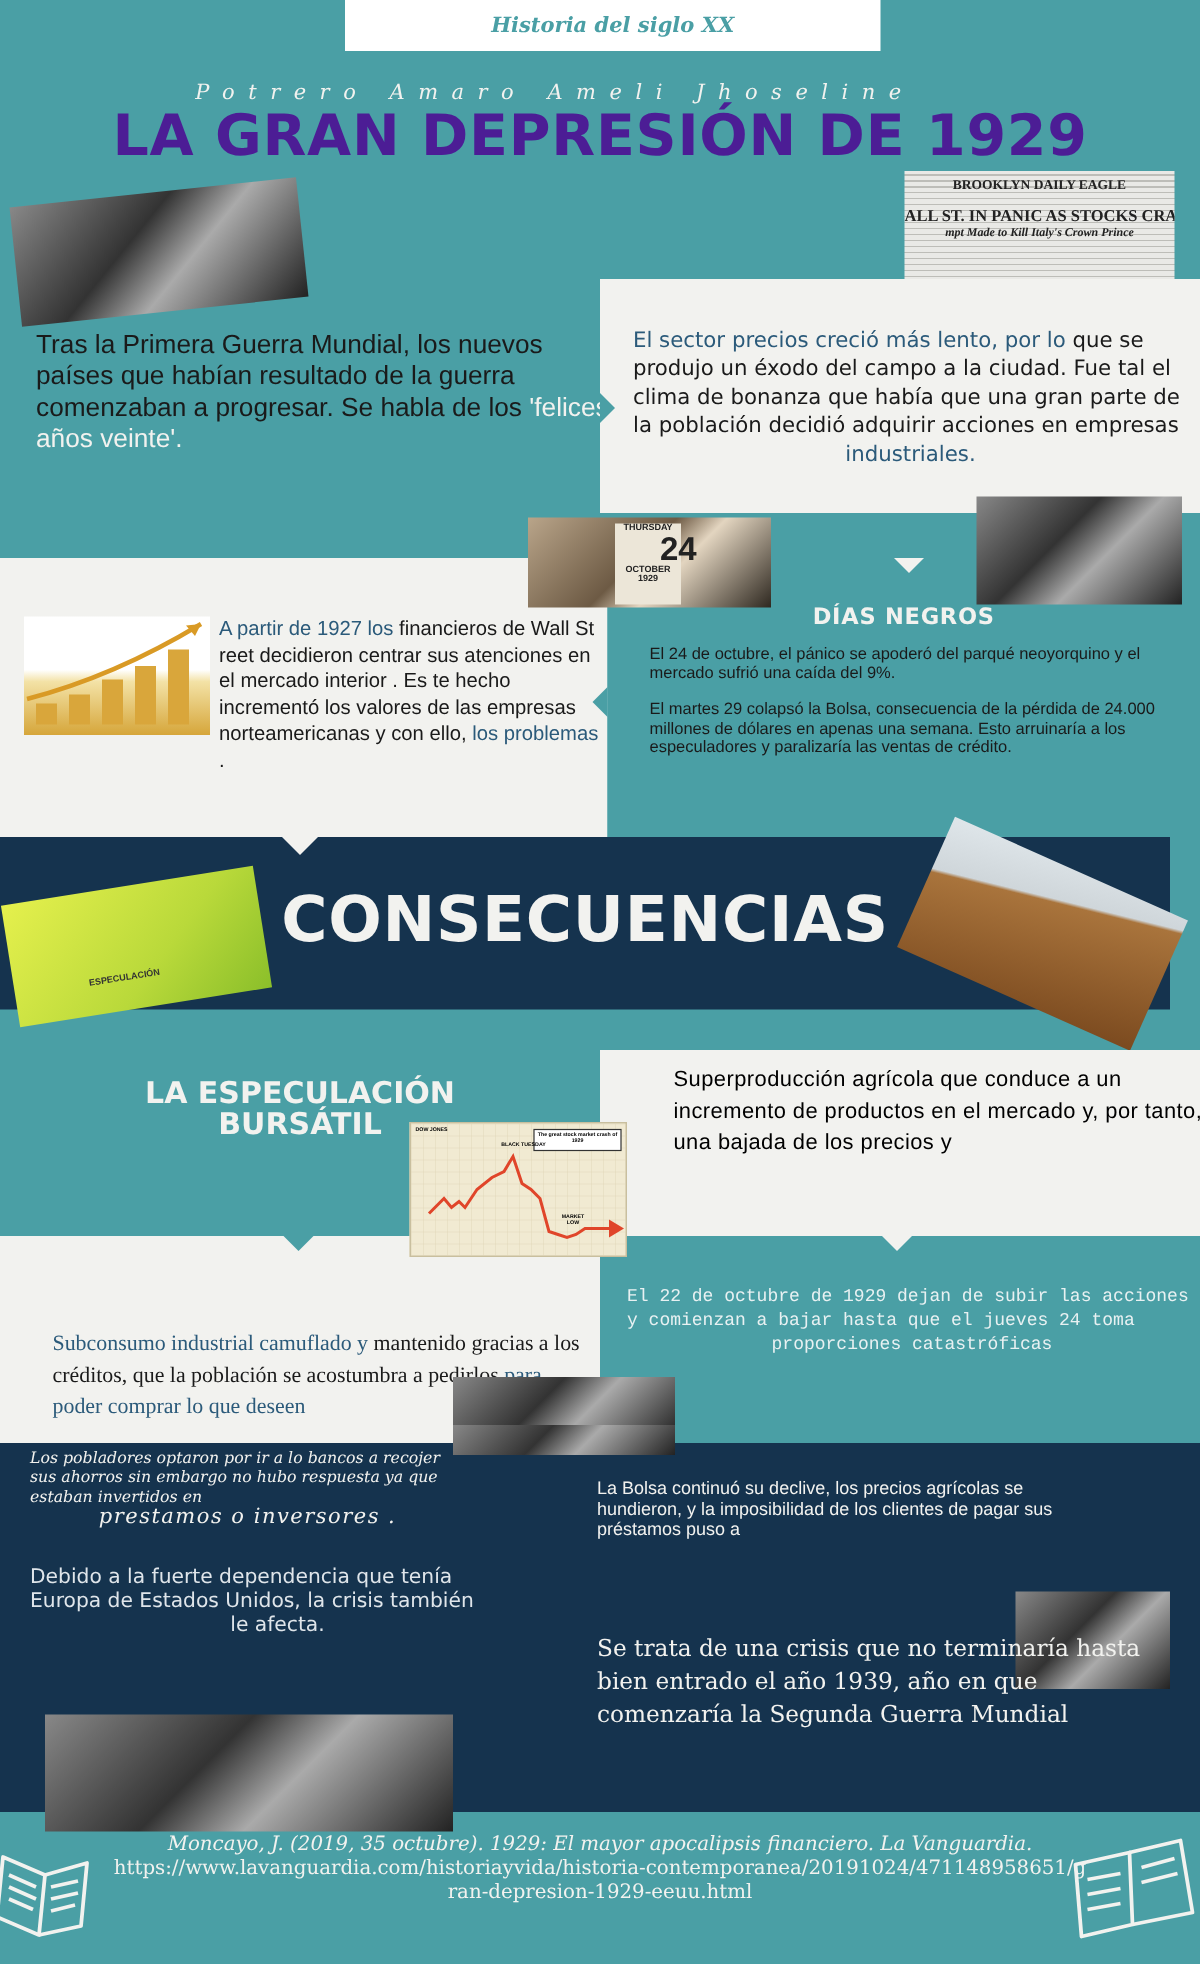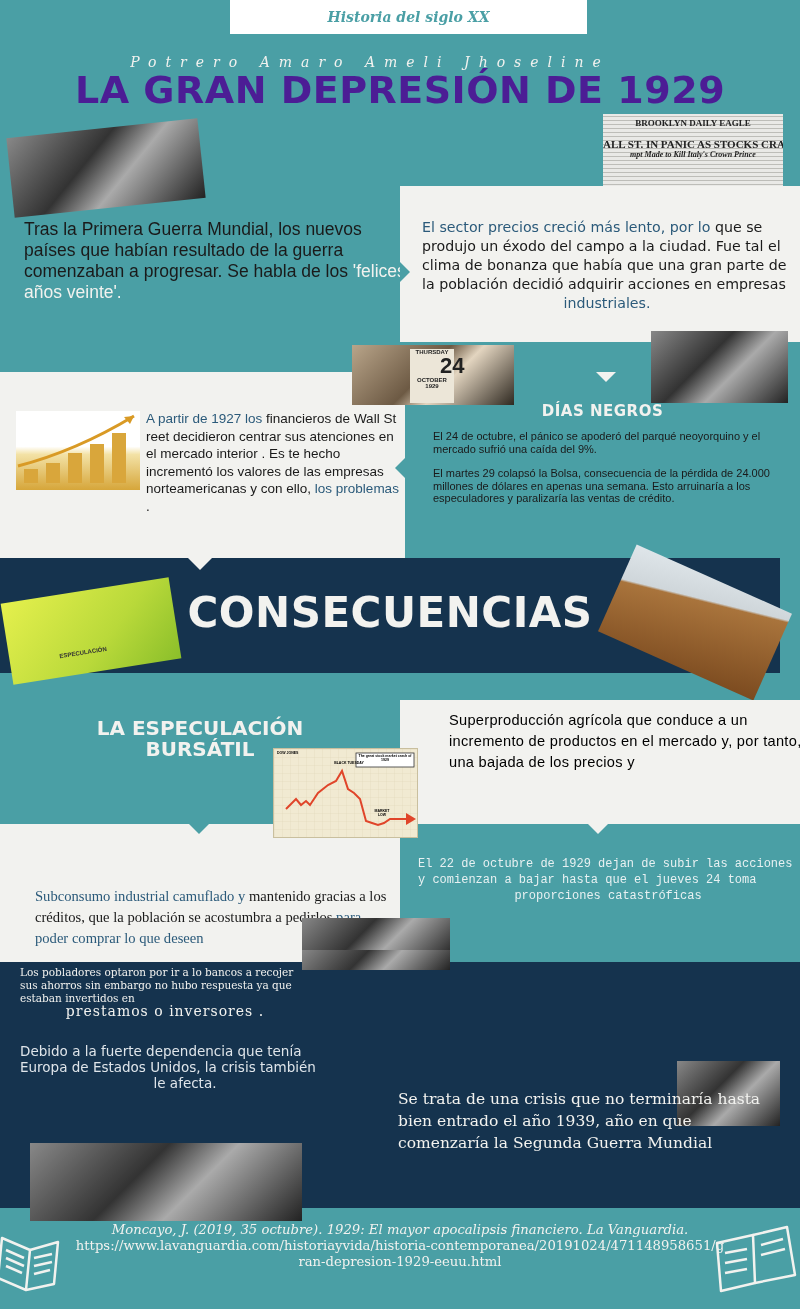--- a/index.html
+++ b/index.html
@@ -48,21 +48,21 @@
 
   .espec-title { left: 40px; top: 718px; width: 320px; text-align: center; color: #f2f2ef;
     font-family: "DejaVu Sans", sans-serif; font-weight: bold; font-size: 20px; line-height: 21px; }
   .superprod-box { left: 400px; top: 700px; width: 400px; height: 124px; }
   .superprod-text { left: 449px; top: 710px; width: 360px; font-family: Liberation Sans, sans-serif; font-size: 14.6px; line-height: 21px; color: #000000; letter-spacing: 0.3px; }
   .subcon-box { left: 0; top: 824px; width: 400px; height: 138px; }
   .subcon-text { left: 35px; top: 838px; width: 360px; font-family: Liberation Serif, serif; font-size: 14.6px; line-height: 21px; color: #1a1a1a; margin-top: 48px; }
   .oct22-text { left: 418px; top: 856px; width: 380px; font-family: "Liberation Mono", monospace; font-size: 12px; line-height: 16px; color: #e8f1f2; }
 
   .navy-section { left: 0; top: 962px; width: 800px; height: 246px; }
-  .pobl-text { left: 20px; top: 966px; width: 290px; font-family: "DejaVu Serif", serif; font-size: 10.5px; line-height: 13px; color: #f2f2ef; }
+  .pobl-text { left: 20px; top: 966px; width: 290px; font-family: "DejaVu Serif", serif; font-size: 10.5px; line-height: 13px; color: #f2f2ef; font-style: italic; }
   .pobl-em { display: block; text-align: center; font-size: 14px; letter-spacing: 1px; }
   .debido-text { left: 20px; top: 1043px; width: 330px; font-family: "DejaVu Sans", sans-serif; font-size: 13.5px; line-height: 16px; color: #dfe5ea; }
   .debido-end { display: block; text-align: center; }
   .bolsa-text { left: 398px; top: 986px; width: 340px; font-size: 12px; line-height: 13.5px; color: #f2f2ef; }
   .bolsa-em { display: block; text-align: center; font-family: "DejaVu Sans", sans-serif; font-weight: bold; font-size: 14.5px; line-height: 16px; letter-spacing: 0.5px; }
   .crisis-text { left: 398px; top: 1088px; width: 380px; font-family: "DejaVu Serif", serif; font-size: 15.5px; line-height: 22px; color: #f2f2ef; }
 
   .ref-text { left: 75px; top: 1222px; width: 650px; text-align: center; font-family: "DejaVu Serif", serif; font-size: 13.2px; line-height: 16px; color: #f2f2ef; }
   .ref-text i { font-style: italic; }
 
@@ -183,20 +183,21 @@
 <div class="abs pobl-text">
   <span>Los pobladores optaron por ir a lo bancos a recojer sus ahorros sin embargo no hubo respuesta ya que estaban invertidos en</span>
   <span class="pobl-em">prestamos o inversores .</span>
 </div>
 <div class="abs debido-text">
   <span>Debido a la fuerte dependencia que tenía Europa de Estados Unidos, la crisis también</span>
   <span class="debido-end">le afecta.</span>
 </div>
 
 <div class="abs bolsa-text">
+  <span>La Bolsa continuó su declive, los precios agrícolas se hundieron, y la imposibilidad de los clientes de pagar sus préstamos puso a</span>
 </div>
 
 <div class="abs photo photo-bw" style="left:677px; top:1061px; width:103px; height:65px;"></div>
 <div class="abs crisis-text">Se trata de una crisis que no terminaría hasta bien entrado el año 1939, año en que comenzaría la Segunda Guerra Mundial</div>
 
 <div class="abs photo photo-bw" style="left:30px; top:1143px; width:272px; height:78px;"></div>
 
 <div class="abs ref-text">
   <span style="font-style:italic;">Moncayo, J. (2019, 35 octubre). 1929: </span><i>El mayor apocalipsis financiero. La Vanguardia.</i><br>
   <span style="word-break:break-all;">https://www.lavanguardia.com/historiayvida/historia-contemporanea/20191024/471148958651/gran-depresion-1929-eeuu.html</span>

